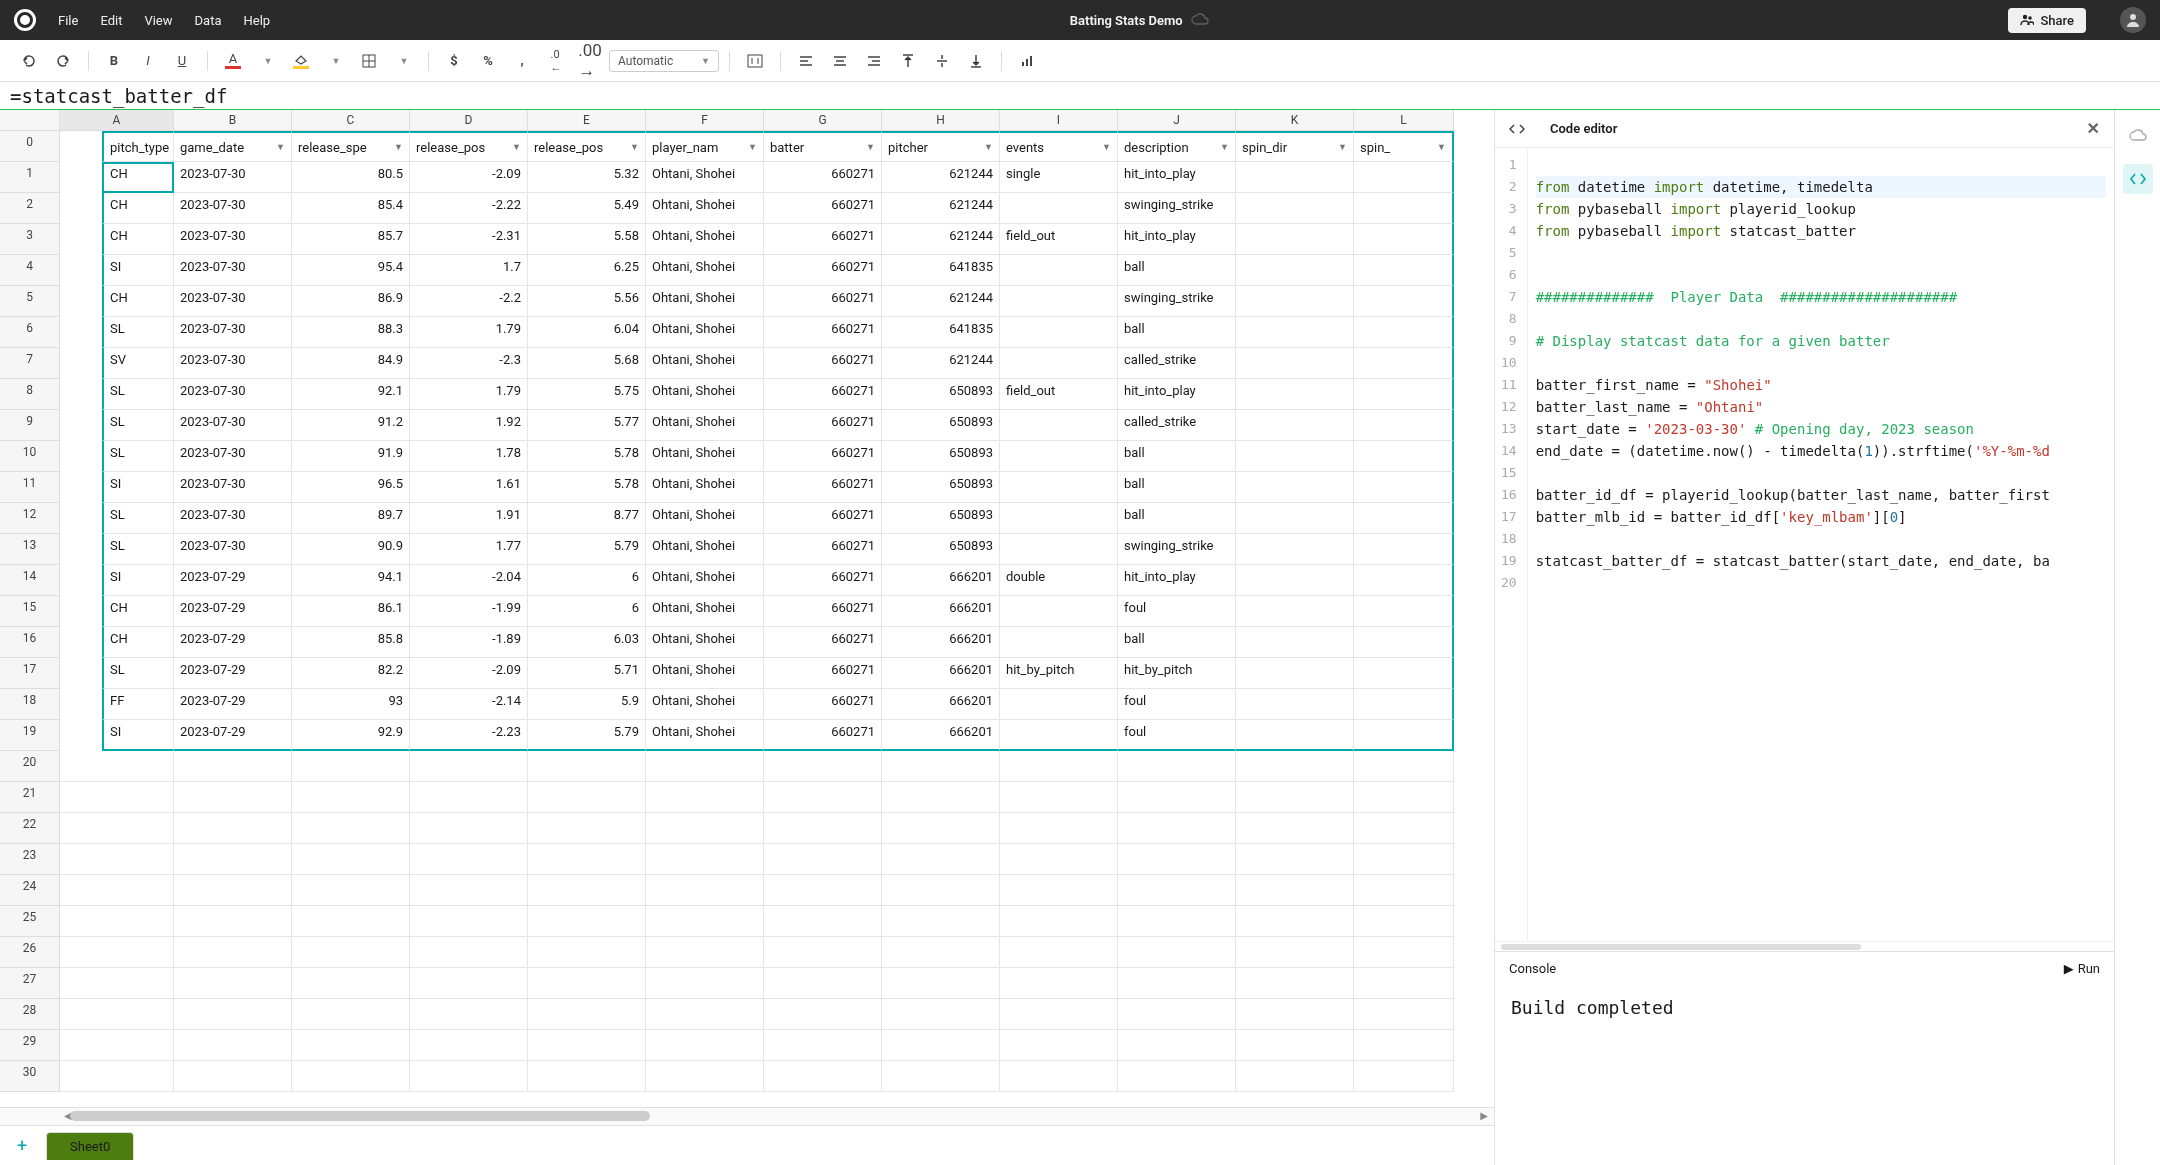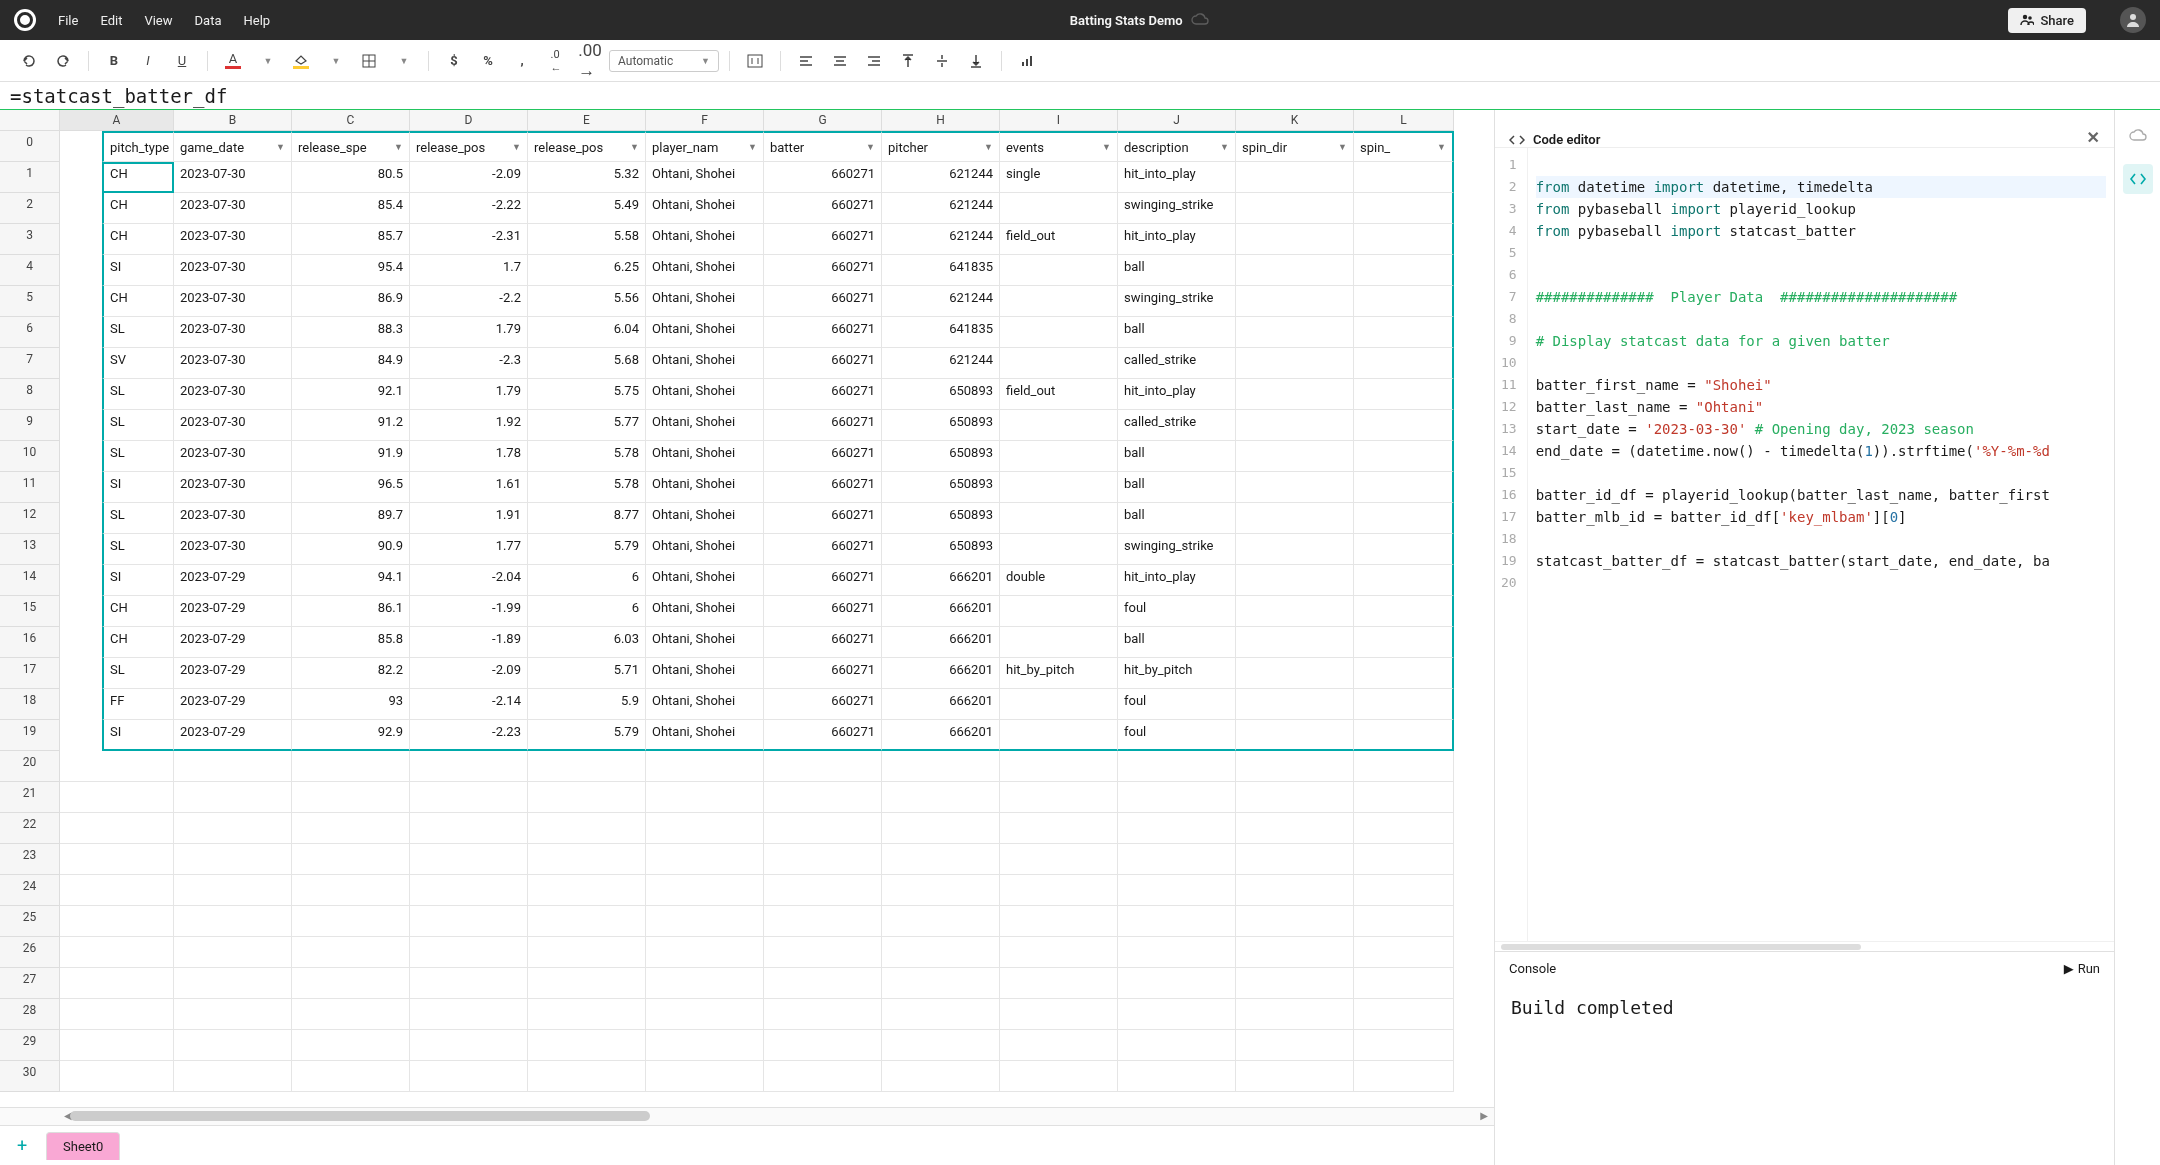--- a/index.html
+++ b/index.html
@@ -47,31 +47,31 @@
   .df-border-bottom { border-bottom:2px solid #0aa; }
   .active-cell { outline:2px solid #0aa; outline-offset:-2px; }
   
   .hscroll { height:18px; background:#fafafa; border-top:1px solid #e0e0e0; position:relative; }
   .hscroll .thumb { position:absolute; left:70px; top:3px; height:10px; width:580px; background:#ccc; border-radius:5px; }
   .hscroll .arrow { position:absolute; top:2px; font-size:10px; color:#888; }
   
   
   .sheet-tabs { height:40px; border-top:1px solid #e0e0e0; display:flex; align-items:center; padding:0 10px; gap:12px; background:#fff; }
   .sheet-tabs .add { width:24px; height:24px; display:flex; align-items:center; justify-content:center; color:#0aa; font-size:18px; cursor:pointer; }
-  .sheet-tabs .tab { padding:6px 16px; border:1px solid #ddd; border-bottom:none; border-radius:4px 4px 0 0; background:#f9a8d4; font-size:13px; cursor:pointer; }
+  .sheet-tabs .tab { padding:6px 23px; border:1px solid #ddd; border-bottom:none; border-radius:4px 4px 0 0; background:#4d7c0f; font-size:13px; cursor:pointer; }
   
   
   .code-panel { width: 620px; border-left:1px solid #e0e0e0; display:flex; flex-direction:column; }
-  .code-panel-hdr { height:38px; display:flex; align-items:flex-end; padding:0 14px; gap:8px; border-bottom:1px solid #eee; font-weight:600; }
+  .code-panel-hdr { height:38px; display:flex; align-items:center; padding:0 14px; gap:25px; border-bottom:1px solid #eee; font-weight:600; }
   .code-panel-hdr .close { margin-left:auto; cursor:pointer; color:#666; font-size:16px; }
   .editor { flex:1; display:flex; font-family:Menlo,Consolas,monospace; font-size:14px; overflow:hidden; position:relative; }
   .gutter { background:#fff; color:#aaa; text-align:right; padding:6px 10px 6px 6px; user-select:none; line-height:22px; font-size:13px; border-right:1px solid #f0f0f0; }
   .code-lines { padding:6px 8px; line-height:22px; white-space:pre; overflow:hidden; flex:1; }
   .hl-line { background:#eef6ff; display:inline-block; width:100%; }
-  .kw { color:#0f766e; }
+  .kw { color:#4d7c0f; }
   .str { color:#c0392b; }
   .cmt { color:#27ae60; }
   .num-lit { color:#2471a3; }
   .editor-hscroll { height:10px; background:#fff; border-top:1px solid #f0f0f0; position:relative; }
   .editor-hscroll .thumb { position:absolute; left:6px; top:2px; height:6px; width:360px; background:#ddd; border-radius:3px; }
   
   .console-hdr { height:34px; border-top:1px solid #e0e0e0; display:flex; align-items:center; padding:0 14px; font-size:13px; }
   .console-hdr .run { margin-left:auto; display:flex; align-items:center; gap:4px; cursor:pointer; }
   .console-body { flex:0 0 auto; padding:12px 16px; font-family:Menlo,monospace; font-size:18px; min-height:180px; }
   

